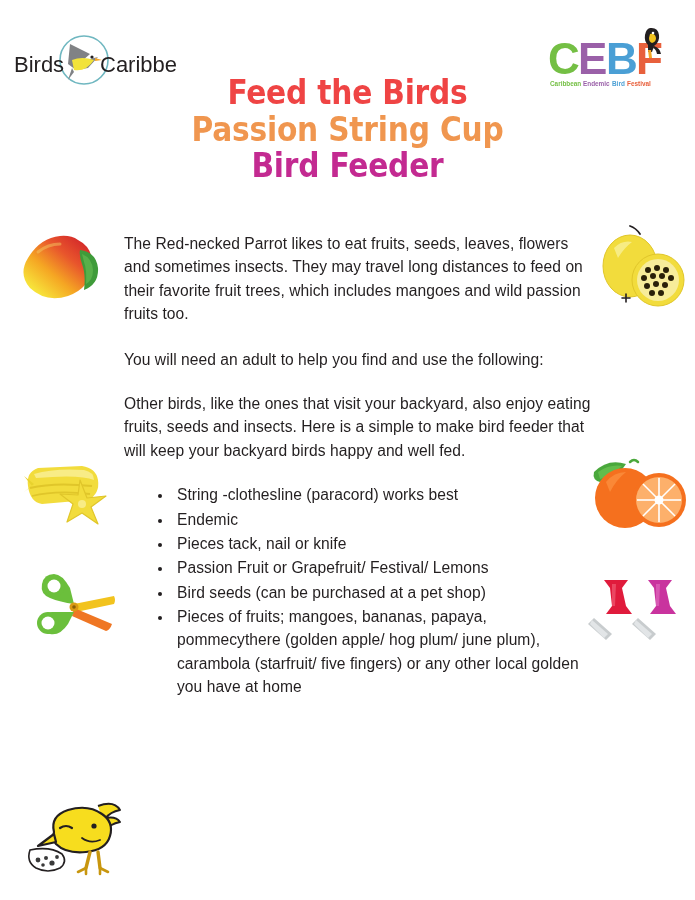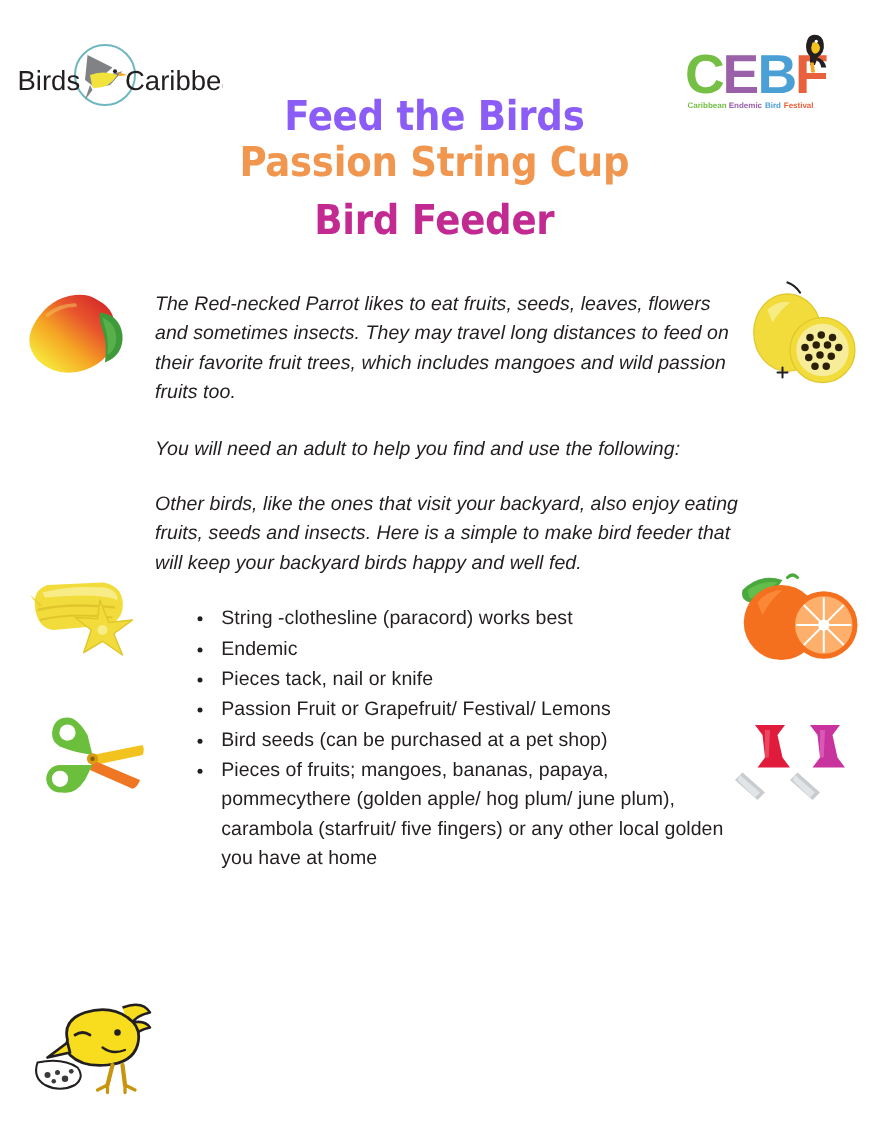--- a/index.html
+++ b/index.html
@@ -46,38 +46,37 @@
     text-align: center;
     line-height: 1.02;
   }
   .title-line {
     display: block;
     font-family: "DejaVu Sans Condensed", "Liberation Sans Narrow", "Liberation Sans", sans-serif;
     font-weight: bold;
     letter-spacing: -0.2px;
     white-space: nowrap;
   }
-  .title-1 { font-size: 33px; color: #8b5cf6; }
+  .title-1 { font-size: 33px; color: #ef4444; }
   .title-2 { font-size: 33px; color: #f0964f; margin-top: 3px; }
-  .title-3 { font-size: 33px; color: #c32a91; margin-top: 13px; }
+  .title-3 { font-size: 33px; color: #c32a91; margin-top: 3px; }
 
   
   .content {
     position: absolute;
     left: 124px;
     top: 232px;
     width: 470px;
   }
   .para {
     font-size: 15.6px;
     line-height: 1.50;
     color: #231f20;
     margin: 0 0 21px 0;
     letter-spacing: 0.05px;
-    font-style: italic;
   }
   .para.spaced-top { margin-top: 22px; }
   .needs-list {
     margin: 12px 0 0 0;
     padding-left: 28px;
     list-style: disc;
   }
   .needs-list li {
     font-size: 15.6px;
     line-height: 1.50;

